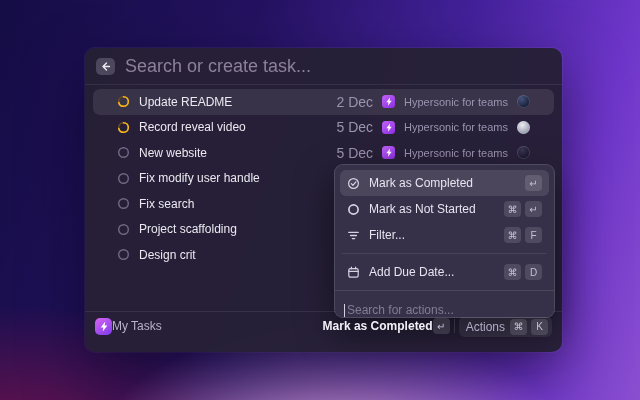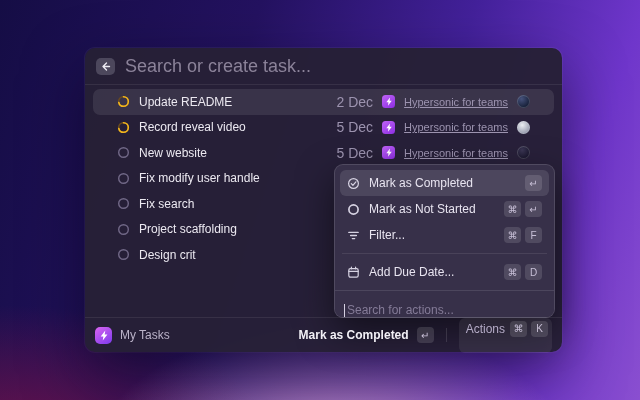--- a/index.html
+++ b/index.html
@@ -27,21 +27,21 @@
   
   .task-list { padding:4px 8px 0; }
   .task-row { height:25.5px; display:flex; align-items:center; gap:9px; padding:0 24px;
     border-radius:7px; font-size:12px; color:#ece9f1; }
   .task-row.selected { background:rgba(255,255,255,.09); }
   .task-title { font-weight:500; white-space:nowrap; }
   .spacer { flex:1; }
   .task-date { font-size:14px; color:#9c93af; }
   .team-badge { width:13px; height:13px; border-radius:3.5px; flex:0 0 auto;
     background:linear-gradient(145deg,#bf63f6,#8d2ee2); display:flex; align-items:center; justify-content:center; }
-  .team-name { font-size:11px; color:#9c93af; white-space:nowrap;text-decoration:underline; }
+  .team-name { font-size:11px; color:#9c93af; white-space:nowrap; }
   .avatar { width:13px; height:13px; border-radius:50%; flex:0 0 auto;
     box-shadow:inset 0 0 0 1px rgba(255,255,255,.18); }
   .avatar.dark-blue { background:radial-gradient(circle at 35% 30%, #46527c, #131c33 75%); }
   .avatar.photo     { background:radial-gradient(circle at 40% 32%, #eceef3, #8d91a5 80%); }
   .avatar.dark      { background:radial-gradient(circle at 40% 32%, #3b3654, #161329 78%); }
   .status-icon { width:13px; height:13px; flex:0 0 auto; }
   
   .popover { position:absolute; left:249px; top:116px; width:221px; height:154px;
     background:#373049; border:1px solid rgba(255,255,255,.13); border-radius:9px;
     box-shadow:0 14px 36px rgba(0,0,0,.5); display:flex; flex-direction:column; overflow:hidden; }
@@ -56,31 +56,31 @@
   .caret { width:1px; height:13px; background:#d6d1e2; margin-right:2px; }
   .actions-search-input { flex:1; background:transparent; border:none; outline:none;
     font-family:inherit; font-size:12px; color:#e8e4f0; }
   .actions-search-input::placeholder { color:#847b97; }
   
   .keys { display:flex; gap:4px; align-items:center; }
   .key { min-width:17px; height:16px; padding:0 3px; border-radius:4px;
     background:rgba(255,255,255,.13); color:#c7bfd6; font-size:10px;
     display:inline-flex; align-items:center; justify-content:center; }
   
-  .footer { position:absolute; left:0; right:0; bottom:0; height:35px;
+  .footer { position:absolute; left:0; right:0; bottom:12px; height:29px;
     border-top:1px solid rgba(255,255,255,.08); display:flex; align-items:center;
-    gap:8px; padding:0 10px; font-size:12px; }
+    padding:0 10px; font-size:12px; }
   .app-icon { width:17px; height:17px; border-radius:5px;
     background:linear-gradient(145deg,#d964f0,#7c3aed);
     display:flex; align-items:center; justify-content:center; flex:0 0 auto; }
   .workspace-label { color:#bab2c8; }
   .primary-action-label { color:#f2f0f6; font-weight:700; }
   .footer-divider { width:1px; height:14px; background:rgba(255,255,255,.12); margin:0 4px; }
   .actions-group { display:flex; align-items:center; gap:5px; background:rgba(255,255,255,.07);
-    border:none; border-radius:6px; padding:3px 4px 16px 7px; color:#b4abc6; font-size:12px;
+    border:none; border-radius:6px; padding:3px 4px 2px 7px; color:#b4abc6; font-size:12px;
     font-family:inherit; cursor:pointer; }
   svg { display:block; }
 </style>
 </head>
 <body>
 
 <div class="window">
 
   <div class="search-bar">
     <button class="back-btn">

